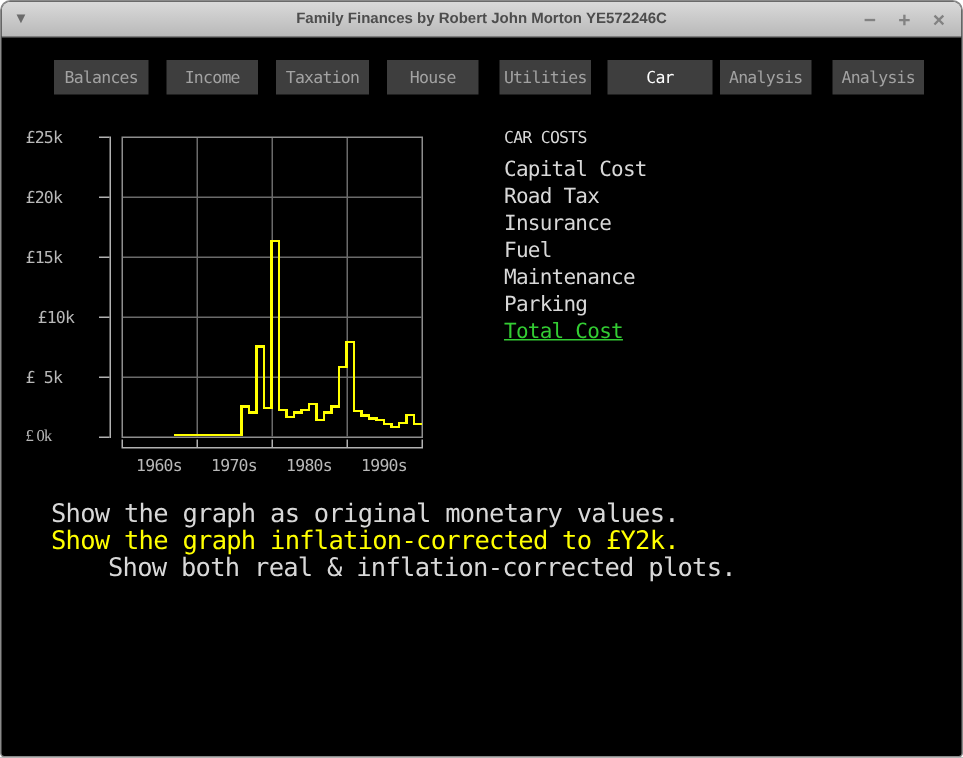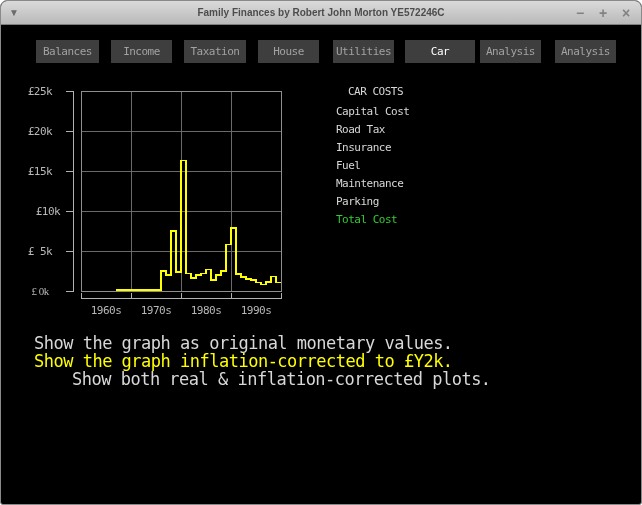--- a/index.html
+++ b/index.html
@@ -38,36 +38,36 @@
   
   .plot-frame{
     position:absolute;left:80px;top:90px;width:201px;height:201px;
     border:1px solid #8e8e8e;
   }
   .gridline{position:absolute;background:#6a6a6a;}
   .gridline.v{width:1px;top:0;height:199px;}
   .gridline.h{height:1px;left:0;width:199px;}
   .axis-line{position:absolute;background:#b2b2b2;}
   .ylabel{
-    position:absolute;width:46px;text-align:center;color:#b8b8b8;
+    position:absolute;width:46px;text-align:left;color:#b8b8b8;
     font-size:11px;letter-spacing:-0.5px;white-space:pre;
   }
   .xlabel{
     position:absolute;width:50px;text-align:center;color:#b8b8b8;
     font-size:11px;letter-spacing:-0.5px;
   }
   .chart-svg{position:absolute;left:80px;top:90px;}
   
   .menu-header{
-    position:absolute;left:335px;color:#d8d8d8;font-size:11px;letter-spacing:-0.5px;white-space:pre;margin-left:12px;
+    position:absolute;left:335px;color:#d8d8d8;font-size:11px;letter-spacing:-0.5px;white-space:pre;
   }
   .menu-item{
-    position:absolute;left:335px;color:#d8d8d8;font-size:11px;letter-spacing:-0.5px;cursor:default;white-space:pre;
+    position:absolute;left:335px;color:#d8d8d8;font-size:14px;letter-spacing:-0.5px;cursor:default;white-space:pre;
   }
-  .menu-item.selected{color:#33cc33;}
+  .menu-item.selected{color:#33cc33;text-decoration:underline;}
   .option-line{
     position:absolute;left:33px;color:#d8d8d8;font-size:17px;letter-spacing:-0.5px;cursor:default;white-space:pre;
   }
   .option-line.selected{color:#ffff00;}
   .url-line{
     position:absolute;left:33px;top:460px;color:#ffff00;font-size:11px;letter-spacing:-0.5px;cursor:default;white-space:pre;
   }
 </style>
 </head>
 <body>

